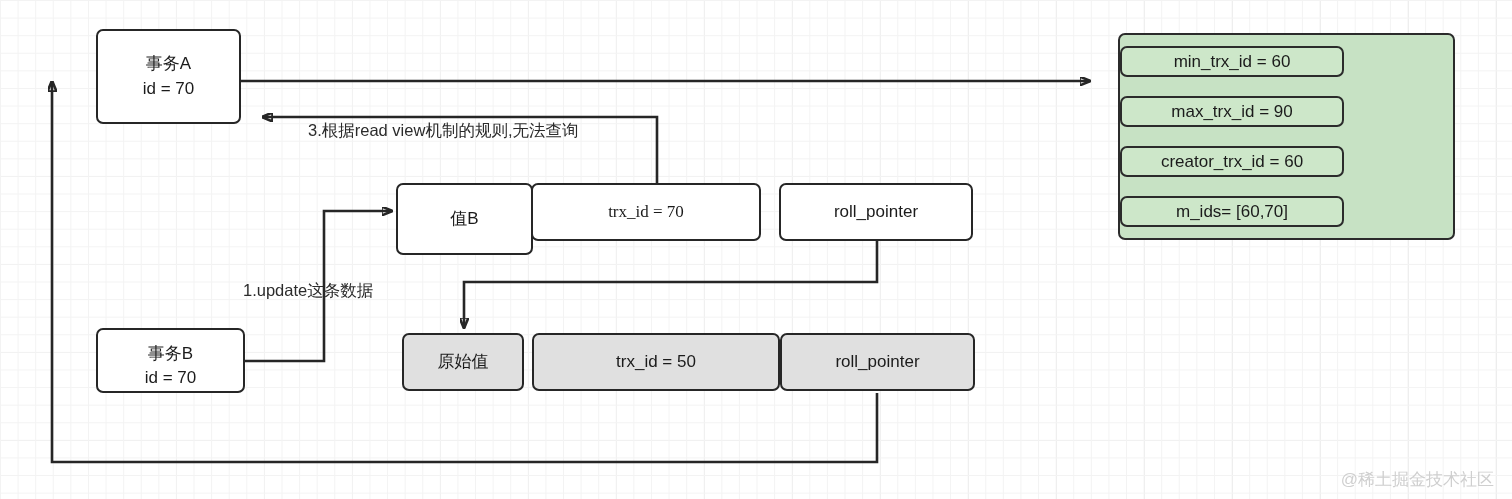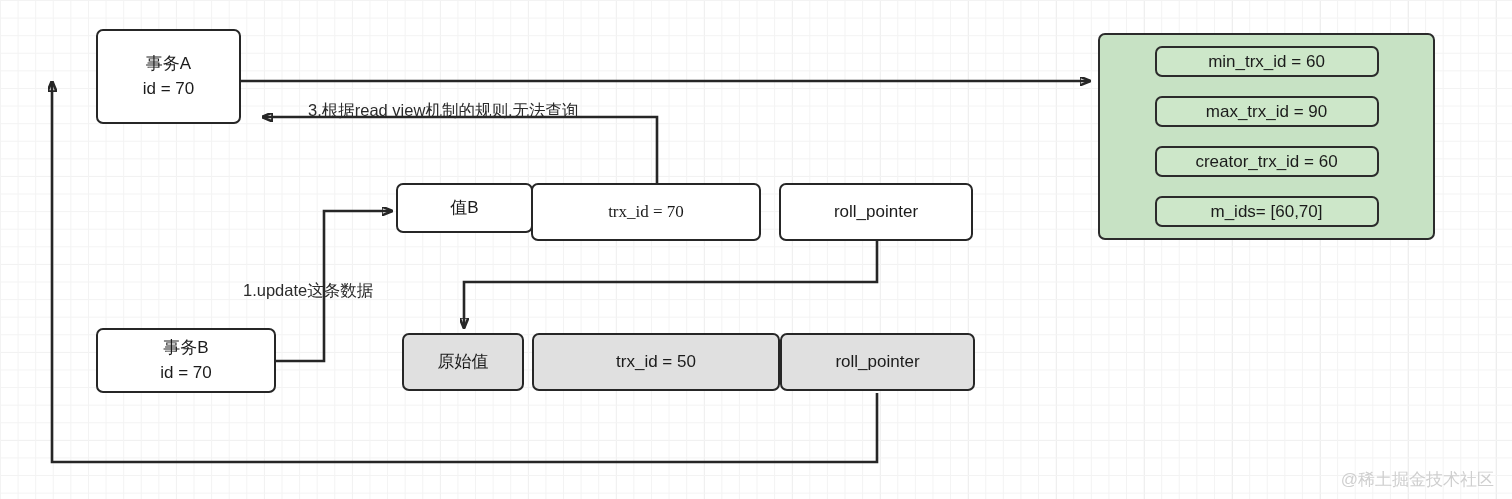--- a/index.html
+++ b/index.html
@@ -36,22 +36,23 @@
   }
   .node.gray { background:#e0e0e0; }
   .cell { font-size:17px; }
   .rvbox {
     position:absolute;
     box-sizing:border-box;
     background:#c7e2c4;
     border:2.5px solid #2b2b2b;
     border-radius:7px;
     display:flex; flex-direction:column;
-    align-items:center; justify-content:space-between;
+    align-items:flex-start; justify-content:space-between;
     padding:11px 0;
+    margin-left:20px;
   }
   .rvitem {
     box-sizing:border-box;
     width:224px; height:31px;
     border:2.5px solid #2b2b2b;
     border-radius:7px;
     background:#cde7c9;
     display:flex; align-items:center; justify-content:center;
     font-size:17px; color:#1b1b1b;
   }
@@ -92,26 +93,26 @@
     <path d="M877,241 L877,282 L464,282 L464,328" marker-end="url(#arr)"></path>
 
     <path d="M877,393 L877,462 L52,462 L52,81" marker-end="url(#arr)"></path>
   </svg>
 
   <div class="node" style="left:96px; top:29px; width:145px; height:95px;">
     <div>事务A</div>
     <div>id = 70</div>
   </div>
 
-  <div class="node" style="left:96px; top:328px; width:180px; height:65px;">
+  <div class="node" style="left:96px; top:328px; width:149px; height:65px;justify-content:flex-end;">
     <div>事务B</div>
     <div>id = 70</div>
   </div>
 
-  <div class="node cell" style="left:396px; top:183px; width:137px; height:50px;">
+  <div class="node cell" style="left:396px; top:183px; width:137px; height:72px;">
     <span>值B</span>
   </div>
   <div class="node cell" style="left:531px; top:183px; width:230px; height:58px;font-family:Liberation Serif, serif;">
     <span>trx_id = 70</span>
   </div>
   <div class="node cell" style="left:779px; top:183px; width:194px; height:58px;">
     <span>roll_pointer</span>
   </div>
 
   <div class="node cell gray" style="left:402px; top:333px; width:122px; height:58px;">
@@ -132,18 +133,18 @@
       <span>max_trx_id = 90</span>
     </div>
     <div class="rvitem">
       <span>creator_trx_id = 60</span>
     </div>
     <div class="rvitem">
       <span>m_ids= [60,70]</span>
     </div>
   </div>
 
-  <div class="lbl" style="left:308px; top:100px;">3.根据read view机制的规则,无法查询</div>
+  <div class="lbl" style="left:308px; top:120px;">3.根据read view机制的规则,无法查询</div>
   <div class="lbl" style="left:243px; top:280px;">1.update这条数据</div>
 
   <div class="watermark">@稀土掘金技术社区</div>
 
 </div>
 
 </body></html>

